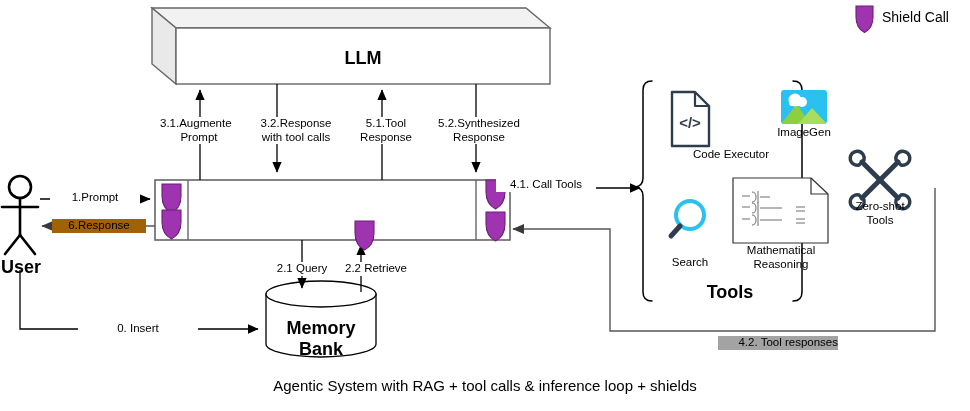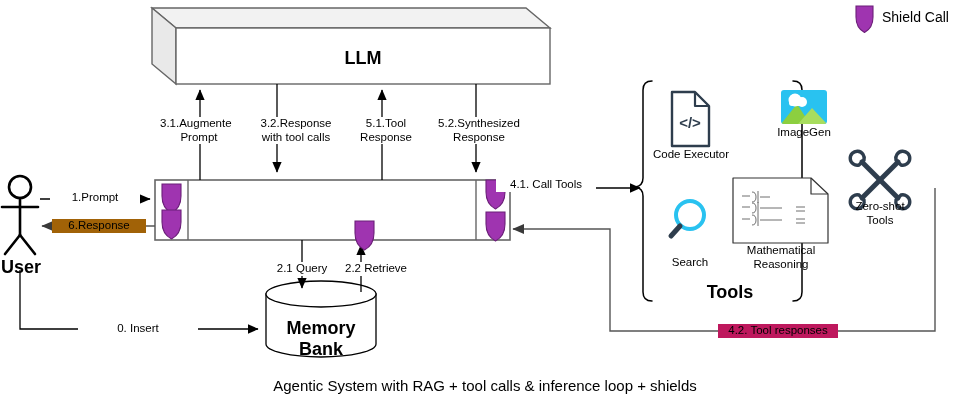--- a/index.html
+++ b/index.html
@@ -161,31 +161,31 @@
   <div class="lbl" style="left:331px;top:262px;width:90px;background:#fff;">2.2 Retrieve</div>
 
   <div class="lbl" style="left:139px;top:117px;width:120px;background:#fff;">3.1.Augmented
 Prompt</div>
 
   <div class="lbl" style="left:232px;top:117px;width:128px;background:#fff;">3.2.Response
 with tool calls</div>
 
   <div class="lbl" style="left:496px;top:178px;width:100px;background:#fff;">4.1. Call Tools</div>
 
-  <div class="lbl" style="left:718px;top:324px;width:120px;background:#be185d;">4.2. Tool responses</div>
+  <div class="lbl" style="left:718px;top:336px;width:120px;background:#a3a3a3;text-align:right;">4.2. Tool responses</div>
 
   <div class="lbl" style="left:338px;top:117px;width:96px;background:#fff;">5.1.Tool
 Response</div>
 
   <div class="lbl" style="left:420px;top:117px;width:118px;background:#fff;">5.2.Synthesized
 Response</div>
 
   <div class="lbl" style="left:52px;top:219px;width:94px;background:#a16207;">6.Response</div>
 
-  <div class="icon-cap" style="left:645px;top:148px;width:92px;">Code Executor</div>
+  <div class="icon-cap" style="left:645px;top:148px;width:92px;padding-left:40px;">Code Executor</div>
 
   <div class="icon-cap" style="left:764px;top:126px;width:80px;">ImageGen</div>
 
   <div class="icon-cap" style="left:840px;top:200px;width:80px;">Zero-shot
 Tools</div>
 
   <div class="icon-cap" style="left:655px;top:256px;width:70px;">Search</div>
 
   <div class="icon-cap" style="left:731px;top:244px;width:100px;">Mathematical
 Reasoning</div>

